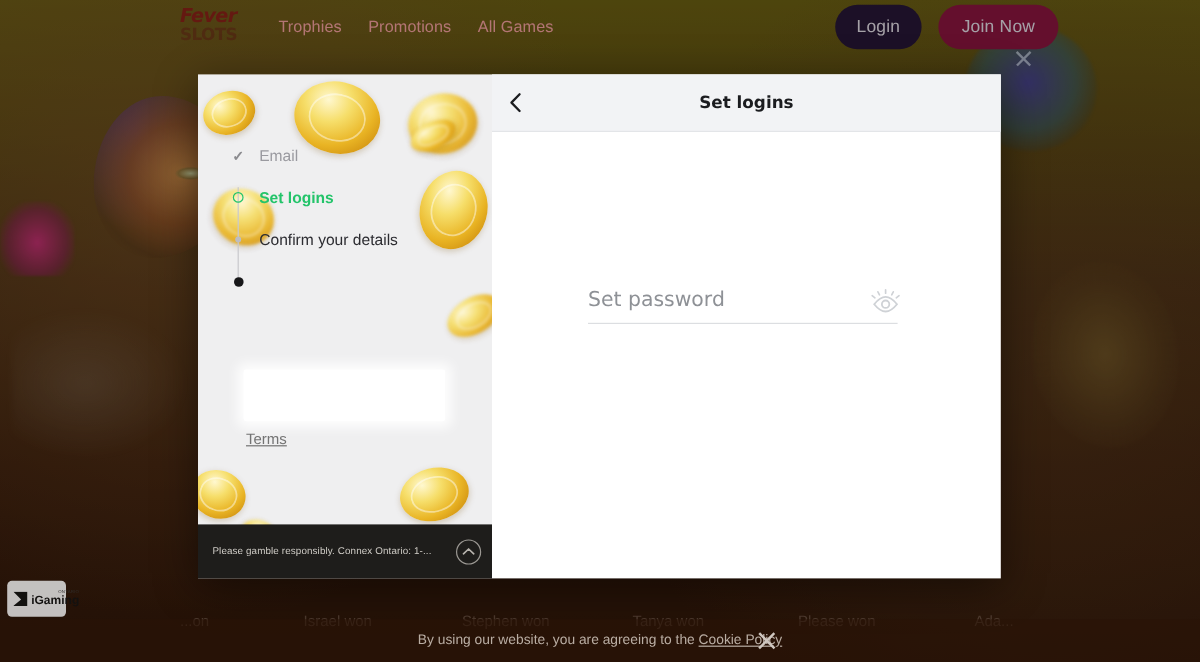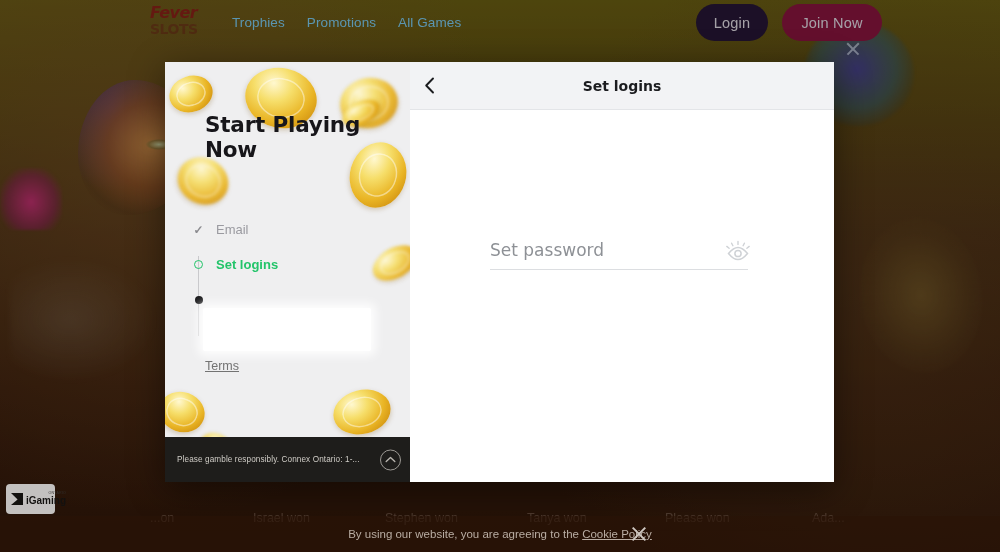--- a/index.html
+++ b/index.html
@@ -65,21 +65,21 @@
   .logo .l1 {
     font-family: "DejaVu Sans", sans-serif; font-weight: bold; font-style: italic;
     font-size: 16px; color: #8c2118; line-height: 1; letter-spacing: -.5px;
   }
   .logo .l2 {
     font-family: "DejaVu Sans", sans-serif; font-weight: bold; font-size: 14px;
     color: #6d3b18; line-height: 1; letter-spacing: -.5px; margin-top: 1px;
   }
   .navlinks { display:flex; gap: 22px; margin-left: 26px; }
   .navlink {
-    font-size: 13.5px; color: #7dd3fc; letter-spacing: .1px; cursor: pointer;
+    font-size: 13.5px; color: #fca5a5; letter-spacing: .1px; cursor: pointer;
   }
   .topbtns { margin-left:auto; margin-right: 118px; display:flex; gap: 14px; }
   .btn-login, .btn-join {
     height: 37px; border-radius: 19px; display:flex; align-items:center; justify-content:center;
     font-size: 14.5px; color: #e9e4ee; cursor:pointer; letter-spacing:.2px;
   }
   .btn-login { width: 72px; background: #241537; }
   .btn-join  { width: 100px; background: #8c1340; }
 
   
@@ -297,39 +297,44 @@
     <div class="coin c2"></div>
     <div class="coin c3 coin-blur"></div>
     <div class="coin c4 coin-blur"></div>
     <div class="coin c5"></div>
     <div class="coin c6 coin-blur"></div>
     <div class="coin c7 coin-blur"></div>
     <div class="coin c8"></div>
     <div class="coin c9"></div>
     <div class="coin c10 coin-blur"></div>
 
-    <div id="promo-title">Start Playing Now</div>
 
     <div id="steps">
       <div class="steps-line"></div>
 
       <div class="step">
         <span class="dot">
             <span class="dot-check">✓</span>
           </span>
         <span class="step-label muted">Email</span>
       </div>
 
       <div class="step">
         <span class="dot">
             <span class="dot-ring"></span>
           </span>
         <span class="step-label active">Set logins</span>
       </div>
 
+      <div class="step">
+        <span class="dot">
+            <span class="dot-sm"></span>
+          </span>
+        <span class="step-label dark">Confirm your details</span>
+      </div>
 
       <div class="step">
         <span class="dot">
             <span class="dot-filled"></span>
           </span>
         <span class="step-label"></span>
       </div>
     </div>
 
     <div id="masked-box"></div>

